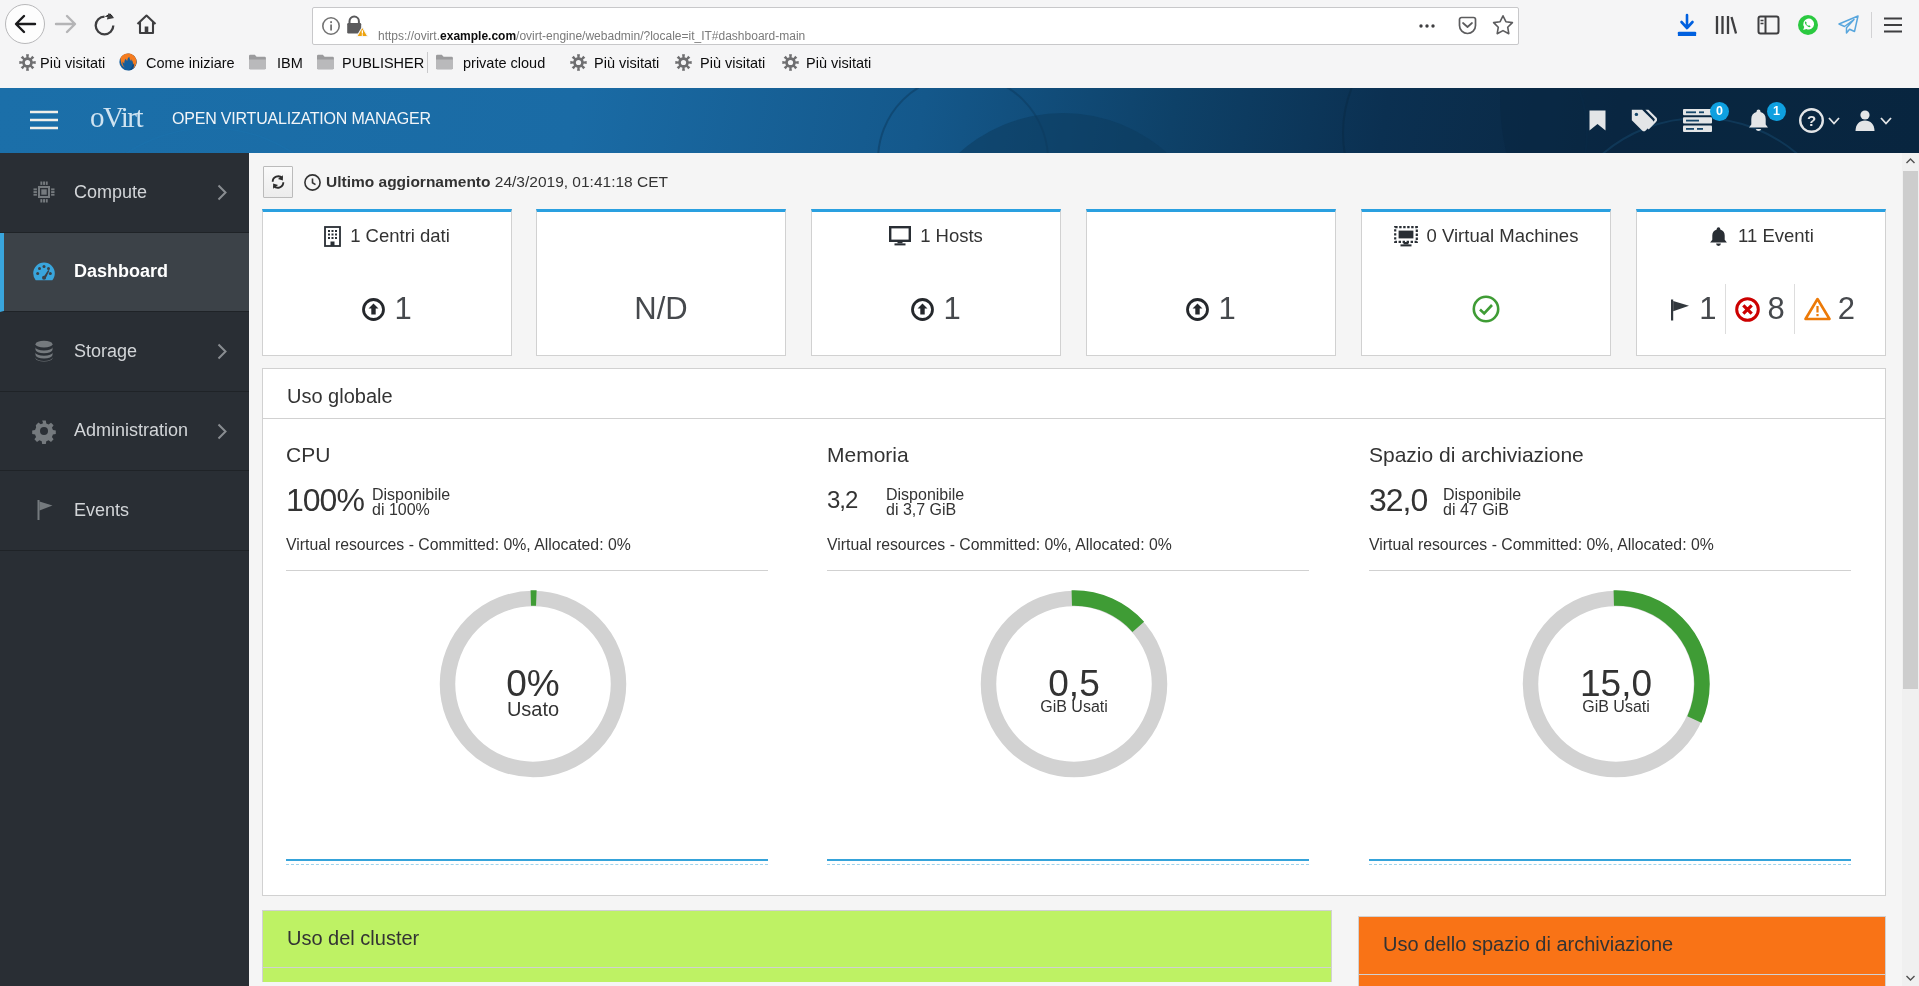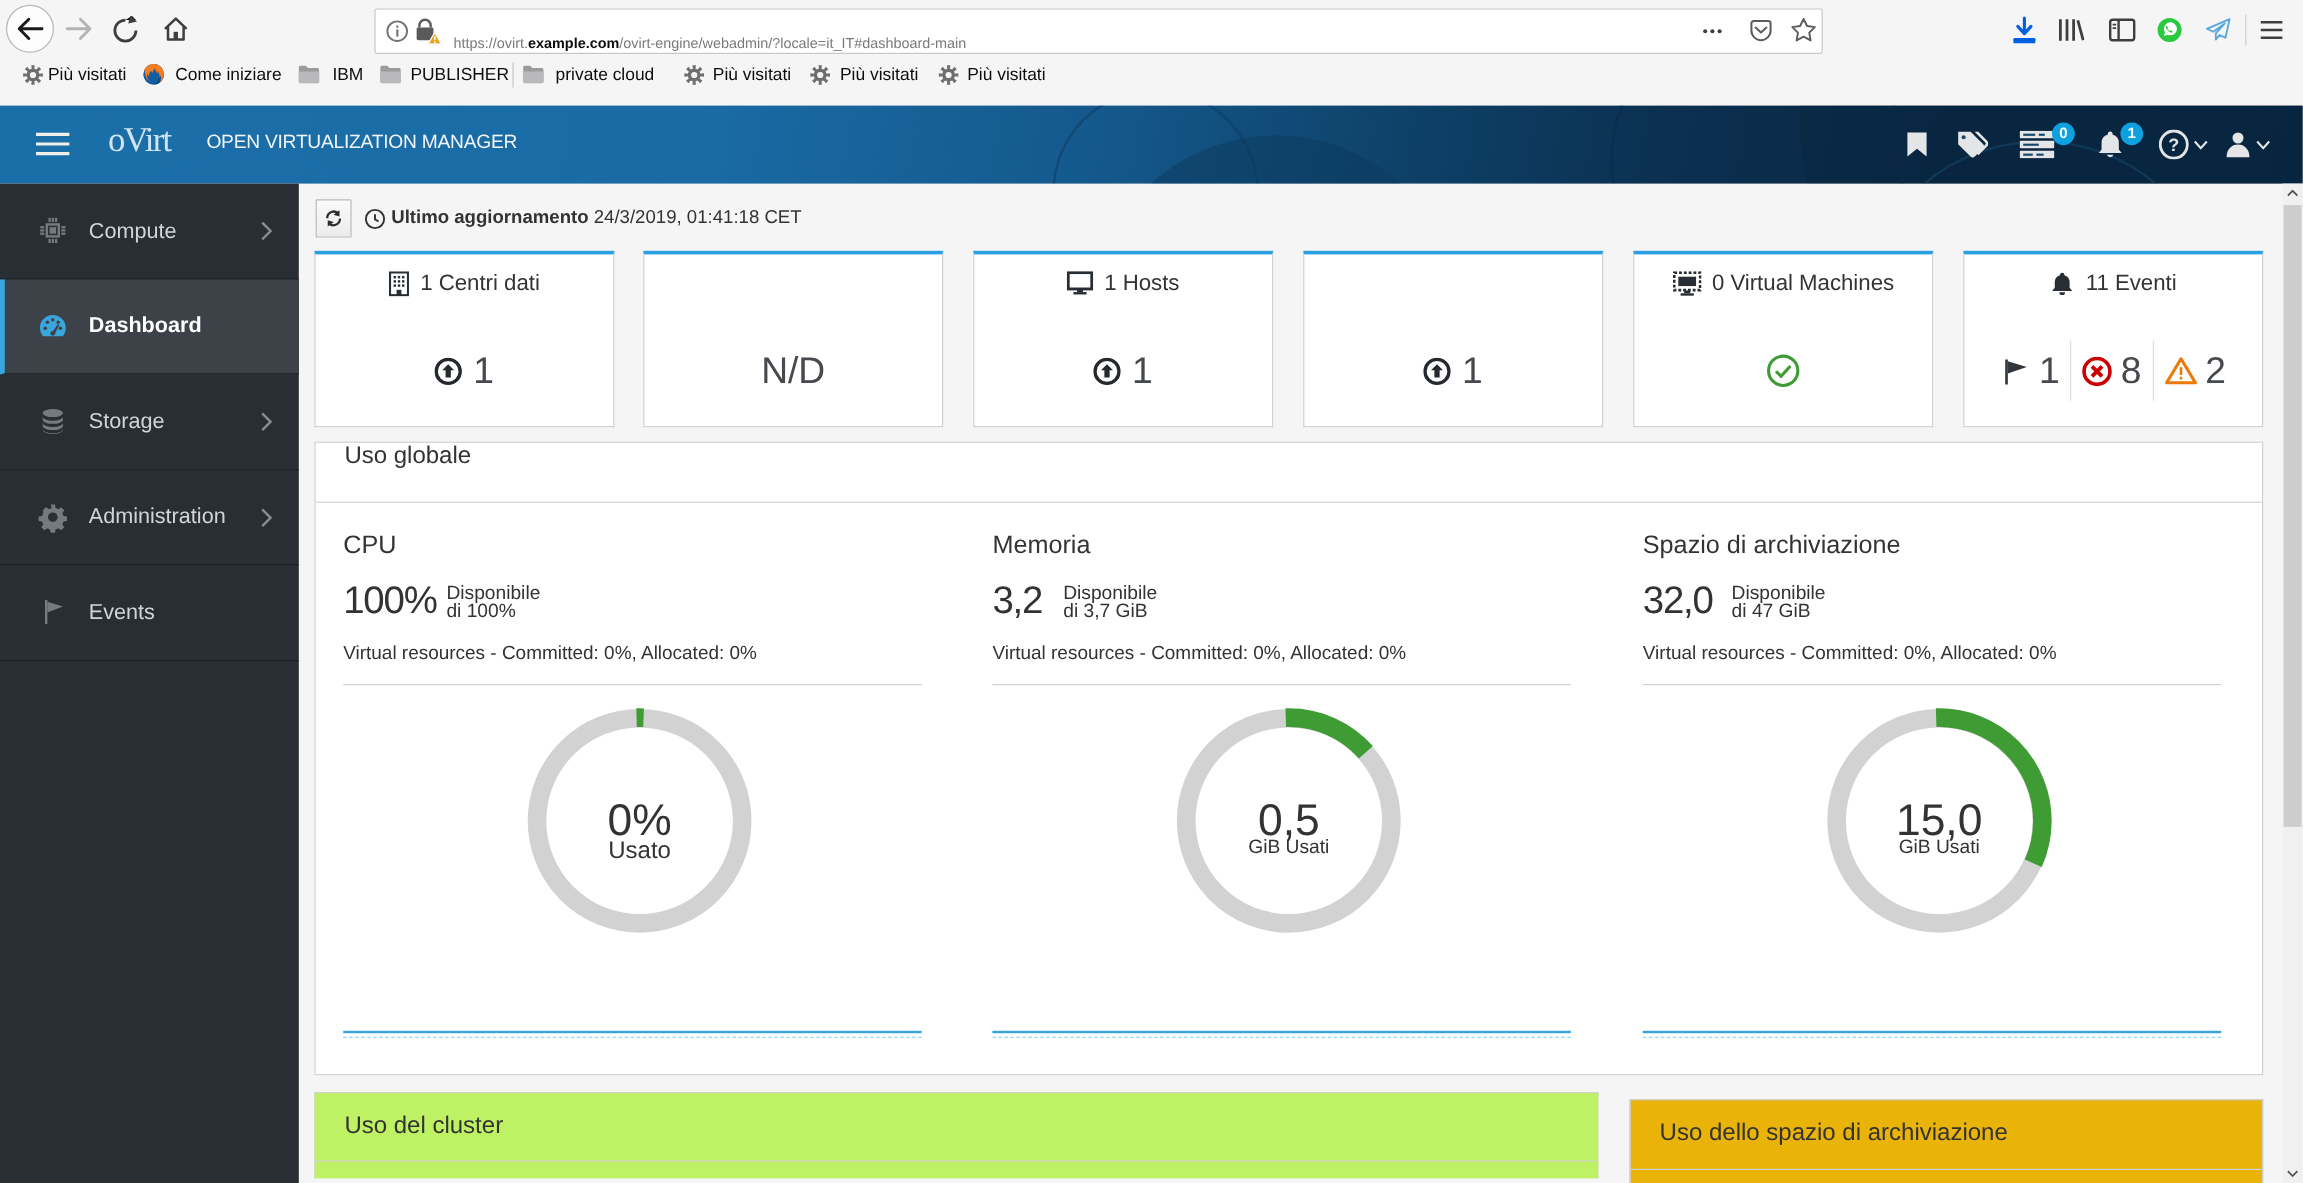--- a/index.html
+++ b/index.html
@@ -379,31 +379,31 @@
     <svg width="27" height="24" viewBox="0 0 27 24" style="margin-right:7px">
         <path d="M13.5 2 L25.5 22 H1.5 Z" fill="none" stroke="#ec7a08" stroke-width="2.6" stroke-linejoin="round"></path>
         <rect x="12.4" y="9" width="2.2" height="6.5" fill="#ec7a08"></rect>
         <rect x="12.4" y="17" width="2.2" height="2.2" fill="#ec7a08"></rect>
       </svg>
       <span>2</span>
   </div>
 </div>
 
 <div class="abs" style="left:262px;top:368px;width:1624px;height:528px;background:#fff;border:1px solid #d1d1d1">
-  <div class="abs" style="left:24px;top:0;font-size:20px;color:#333">Uso globale</div>
+  <div class="abs" style="left:24px;top:16px;font-size:20px;color:#333">Uso globale</div>
   <div class="abs" style="left:0;top:49px;width:1622px;border-top:1px solid #d1d1d1"></div>
 </div>
 
 <div class="abs" style="left:286px;top:443px;font-size:21px;color:#333;line-height:24px">CPU</div>
 <div class="abs" style="left:286px;top:481px;font-size:32px;color:#333;line-height:38px;letter-spacing:-1px">100%</div>
 <div class="abs" style="left:372px;top:487px;font-size:16px;color:#333;line-height:15px">Disponibile<br>di 100%</div>
 <div class="abs" style="left:286px;top:535px;font-size:15.8px;color:#333;line-height:19px">Virtual resources - Committed: 0%, Allocated: 0%</div>
 <div class="abs" style="left:286px;top:570px;width:482px;border-top:1px solid #d1d1d1"></div>
 <div class="abs" style="left:827px;top:443px;font-size:21px;color:#333;line-height:24px">Memoria</div>
-<div class="abs" style="left:827px;top:481px;font-size:32px;color:#333;line-height:38px;letter-spacing:-1px">3,2</div>
+<div class="abs" style="left:827px;top:481px;font-size:24px;color:#333;line-height:38px;letter-spacing:-1px">3,2</div>
 <div class="abs" style="left:886px;top:487px;font-size:16px;color:#333;line-height:15px">Disponibile<br>di 3,7 GiB</div>
 <div class="abs" style="left:827px;top:535px;font-size:15.8px;color:#333;line-height:19px">Virtual resources - Committed: 0%, Allocated: 0%</div>
 <div class="abs" style="left:827px;top:570px;width:482px;border-top:1px solid #d1d1d1"></div>
 <div class="abs" style="left:1369px;top:443px;font-size:21px;color:#333;line-height:24px">Spazio di archiviazione</div>
 <div class="abs" style="left:1369px;top:481px;font-size:32px;color:#333;line-height:38px;letter-spacing:-1px">32,0</div>
 <div class="abs" style="left:1443px;top:487px;font-size:16px;color:#333;line-height:15px">Disponibile<br>di 47 GiB</div>
 <div class="abs" style="left:1369px;top:535px;font-size:15.8px;color:#333;line-height:19px">Virtual resources - Committed: 0%, Allocated: 0%</div>
 <div class="abs" style="left:1369px;top:570px;width:482px;border-top:1px solid #d1d1d1"></div>
 
 <svg class="abs" style="left:439px;top:590px" width="188" height="188" viewBox="0 0 188 188">
@@ -435,21 +435,21 @@
 <div class="abs" style="left:286px;top:864px;width:482px;height:0;border-top:1px dashed #9fd4ee"></div>
 <div class="abs" style="left:827px;top:859px;width:482px;height:2px;background:#35a3da"></div>
 <div class="abs" style="left:827px;top:864px;width:482px;height:0;border-top:1px dashed #9fd4ee"></div>
 <div class="abs" style="left:1369px;top:859px;width:482px;height:2px;background:#35a3da"></div>
 <div class="abs" style="left:1369px;top:864px;width:482px;height:0;border-top:1px dashed #9fd4ee"></div>
 
 <div class="abs" style="left:262px;top:910px;width:1070px;height:72px;background:#bef264;border:1px solid #d1d1d1;border-bottom:none">
   <div class="abs" style="left:24px;top:16px;font-size:20px;color:#333">Uso del cluster</div>
   <div class="abs" style="left:0;top:56px;width:1068px;border-top:1px solid #d1d1d1"></div>
 </div>
-<div class="abs" style="left:1358px;top:916px;width:528px;height:70px;background:#eab308;border:1px solid #d1d1d1;border-bottom:none">
+<div class="abs" style="left:1358px;top:916px;width:528px;height:70px;background:#f97316;border:1px solid #d1d1d1;border-bottom:none">
   <div class="abs" style="left:24px;top:16px;font-size:20px;color:#333">Uso dello spazio di archiviazione</div>
   <div class="abs" style="left:0;top:57px;width:526px;border-top:1px solid #d1d1d1"></div>
 </div>
 
 <div class="abs" style="left:1902px;top:153px;width:17px;height:833px;background:#f0f0f0">
   <svg class="abs" style="left:4px;top:5px" width="9" height="6" viewBox="0 0 9 6">
       <path d="M0.5 5 L4.5 1 L8.5 5" stroke="#505050" stroke-width="1.4" fill="none"></path>
     </svg>
   <div class="abs" style="left:1px;top:18px;width:15px;height:518px;background:#cdcdcd"></div>
   <svg class="abs" style="left:4px;top:822px" width="9" height="6" viewBox="0 0 9 6">

